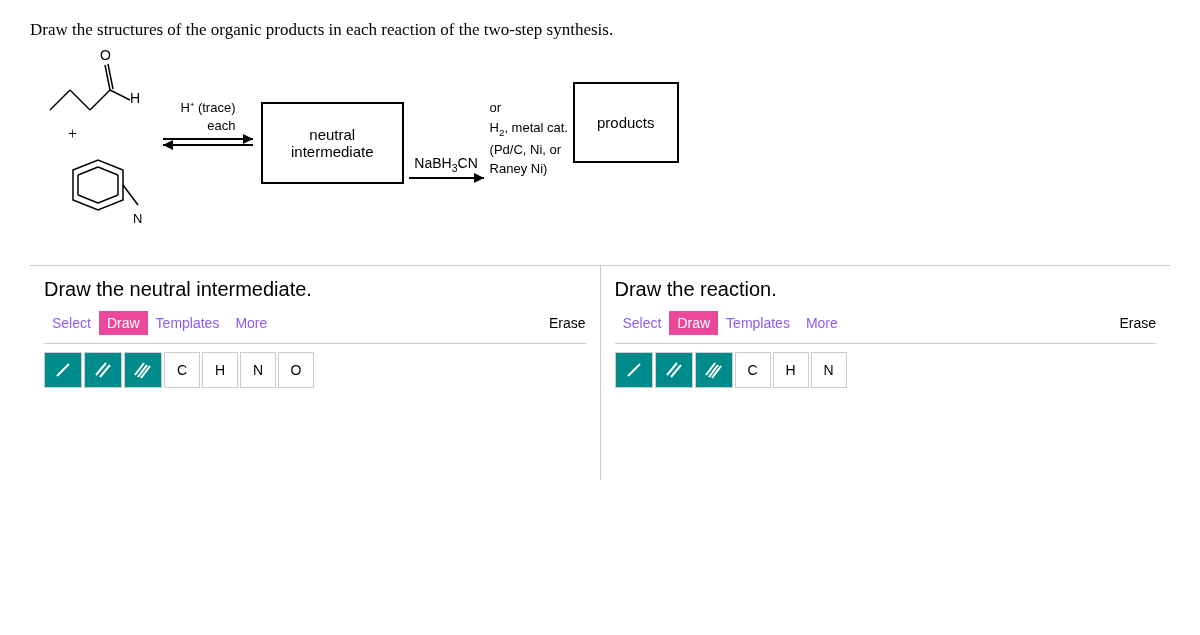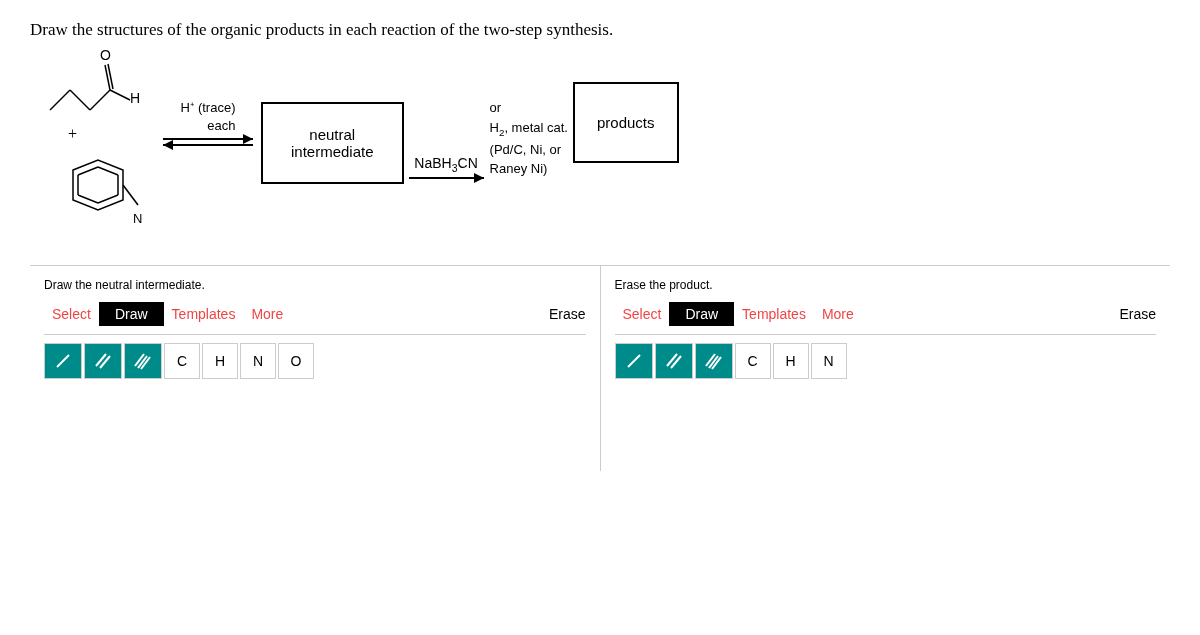--- a/index.html
+++ b/index.html
@@ -39,48 +39,48 @@
       flex: 1;
       border-right: 1px solid #ccc;
       padding: 12px 14px;
     }
 
     .drawing-panel:last-child {
       border-right: none;
     }
 
     .panel-title {
-      font-size: 12px;
+      font-size: 20px;
       font-family: Arial, sans-serif;
       margin-bottom: 10px;
     }
 
     .panel-toolbar {
       display: flex;
       align-items: center;
       gap: 0;
       margin-bottom: 8px;
       border-bottom: 1px solid #ccc;
       padding-bottom: 8px;
     }
 
     .toolbar-btn {
       padding: 4px 8px;
       font-size: 14px;
       font-family: Arial, sans-serif;
       cursor: pointer;
       background: none;
       border: none;
-      color: #ef4444;
+      color: #8b5cf6;
     }
 
     .toolbar-btn.active {
-      background: #000000;
+      background: #ec4899;
       color: #fff;
-      padding: 4px 16px;
+      padding: 4px 8px;
     }
 
     .toolbar-erase {
       margin-left: auto;
       font-size: 14px;
       font-family: Arial, sans-serif;
       cursor: pointer;
       background: none;
       border: none;
       color: #000000;
@@ -252,21 +252,21 @@
         </div>
         <div class="tool-btn element white">C</div>
         <div class="tool-btn element white">H</div>
         <div class="tool-btn element white">N</div>
         <div class="tool-btn element white">O</div>
       </div>
       <div class="drawing-canvas"></div>
     </div>
 
     <div class="drawing-panel">
-      <div class="panel-title">Erase the product.</div>
+      <div class="panel-title">Draw the reaction.</div>
       <div class="panel-toolbar">
         <button class="toolbar-btn">Select</button>
         <button class="toolbar-btn active">Draw</button>
         <button class="toolbar-btn">Templates</button>
         <button class="toolbar-btn">More</button>
         <button class="toolbar-erase">Erase</button>
       </div>
       <div class="drawing-tools">
         <div class="tool-btn">
           <svg width="18" height="18" viewBox="0 0 18 18">

